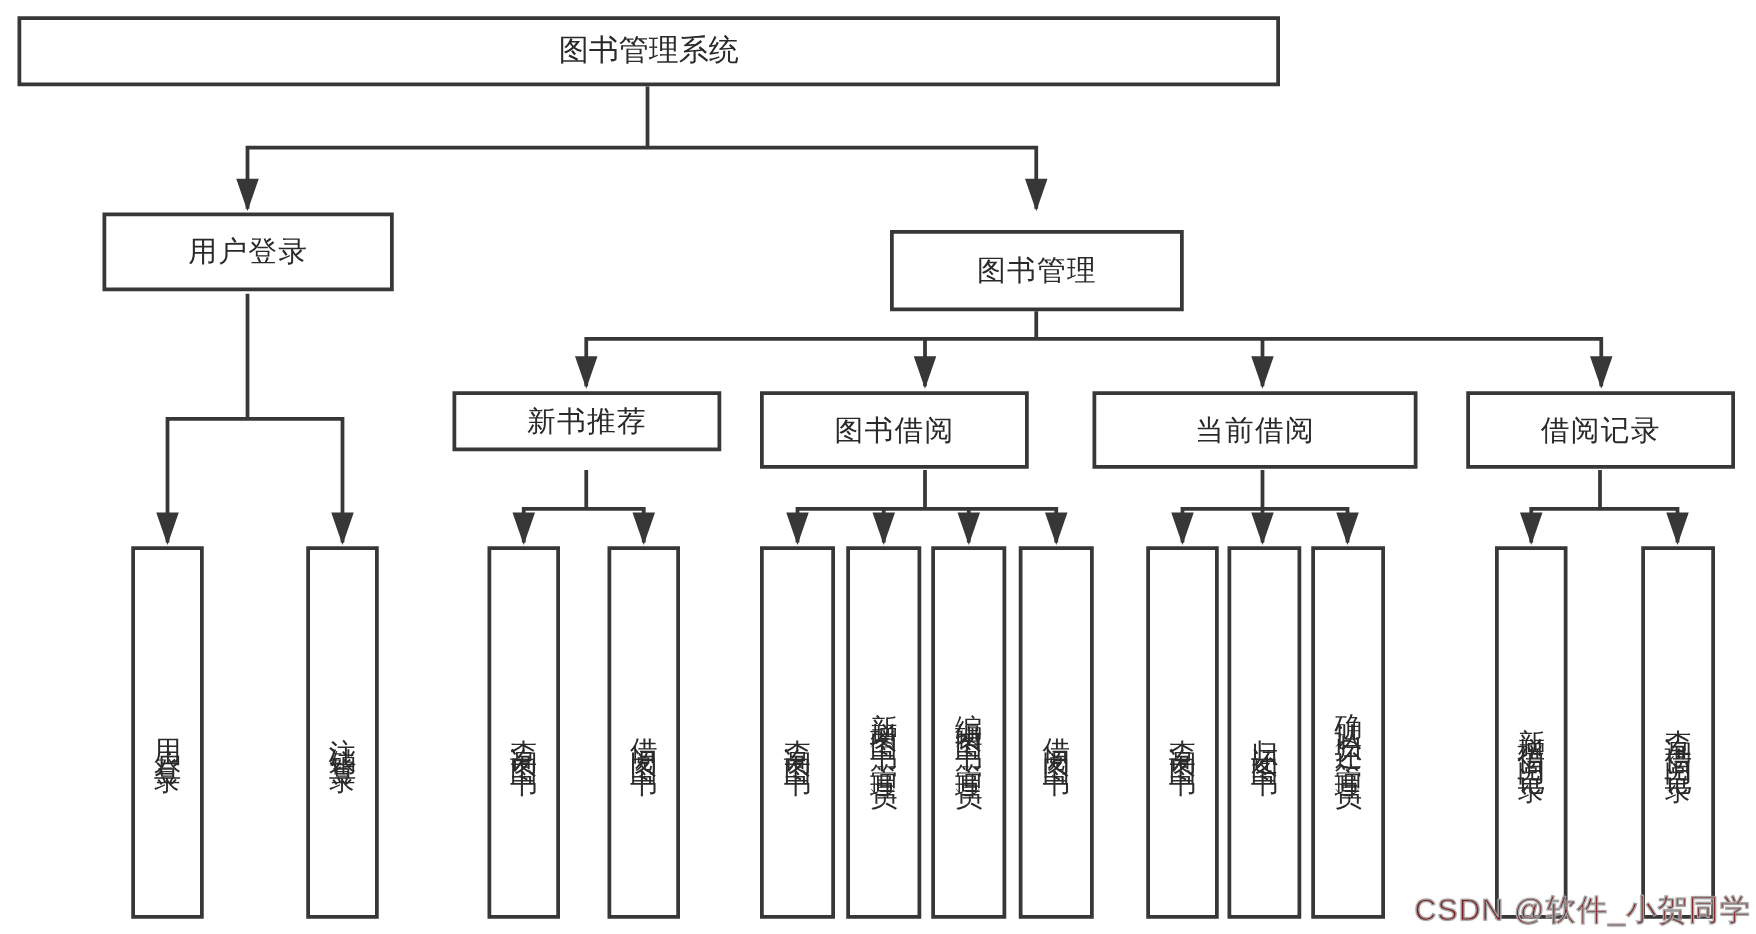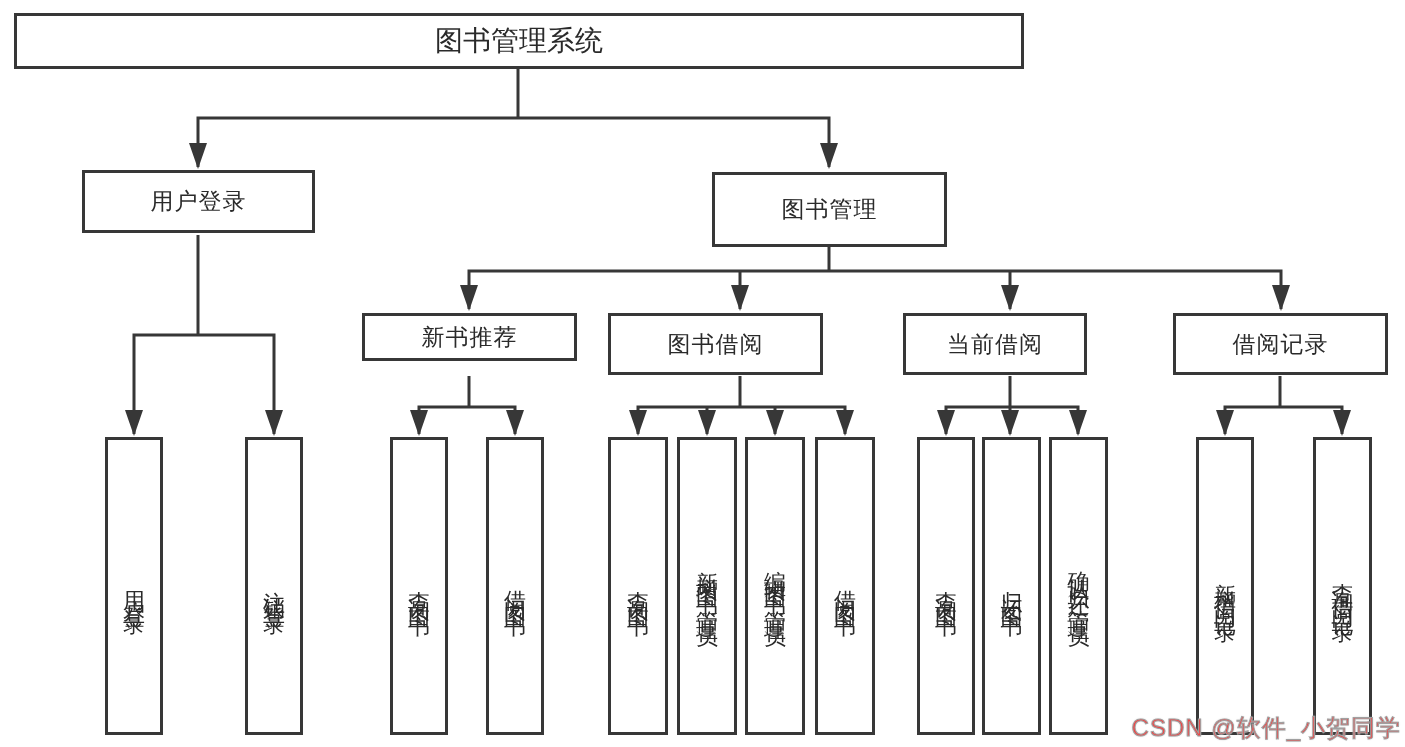--- a/index.html
+++ b/index.html
@@ -17,36 +17,36 @@
     border:3px solid #373737;
     background:#ffffff;
     color:#2a2a2a;
     display:flex;
     align-items:center;
     justify-content:center;
     z-index:2;
     line-height:1;
   }
   .h-node{font-size:23px;letter-spacing:1px;}
-  .root-node{font-size:28px;}
+  .root-node{font-size:24px;}
   .leaf{
     writing-mode:vertical-rl;
     text-orientation:mixed;
     font-size:22px;
     letter-spacing:8px;
     padding-top:6px;
   }
   #watermark{
     position:absolute;
     right:4px;
     top:712px;
     z-index:3;
     font-size:24px;
     letter-spacing:1px;
-    color:#ef4444;
+    color:#7f1d1d;
     -webkit-text-stroke:1px #a0a0a0;
     text-shadow:0 0 2px #b5b5b5;
     white-space:nowrap;
   }
 </style>
 </head>
 <body>
 
 <div id="canvas">
 
@@ -97,25 +97,25 @@
       <polygon points="1001,410 1019,410 1010,436"></polygon>
       <polygon points="1069,410 1087,410 1078,436"></polygon>
       <polygon points="1216,410 1234,410 1225,436"></polygon>
       <polygon points="1333,410 1351,410 1342,436"></polygon>
     </g>
   </svg>
 
   <div class="node root-node" style="left:14px;top:13px;width:1010px;height:56px">图书管理系统</div>
 
   <div class="node h-node" style="left:82px;top:170px;width:233px;height:63px">用户登录</div>
-  <div class="node h-node" style="left:712px;top:172px;width:235px;height:75px">图书管理</div>
+  <div class="node h-node" style="left:712px;top:184px;width:235px;height:65px">图书管理</div>
 
   <div class="node h-node" style="left:362px;top:313px;width:215px;height:48px">新书推荐</div>
   <div class="node h-node" style="left:608px;top:313px;width:215px;height:62px">图书借阅</div>
-  <div class="node h-node" style="left:903px;top:313px;width:184px;height:62px">当前借阅</div>
+  <div class="node h-node" style="left:874px;top:313px;width:260px;height:62px">当前借阅</div>
   <div class="node h-node" style="left:1173px;top:313px;width:215px;height:62px">借阅记录</div>
 
   <div class="node leaf" style="left:105px;top:437px;width:58px;height:298px">用户登录</div>
   <div class="node leaf" style="left:245px;top:437px;width:58px;height:298px">注销登录</div>
 
   <div class="node leaf" style="left:390px;top:437px;width:58px;height:298px">查询图书</div>
   <div class="node leaf" style="left:486px;top:437px;width:58px;height:298px">借阅图书</div>
 
   <div class="node leaf" style="left:608px;top:437px;width:60px;height:298px">查询图书</div>
   <div class="node leaf" style="left:677px;top:437px;width:60px;height:298px">新增图书（管理员）</div>

